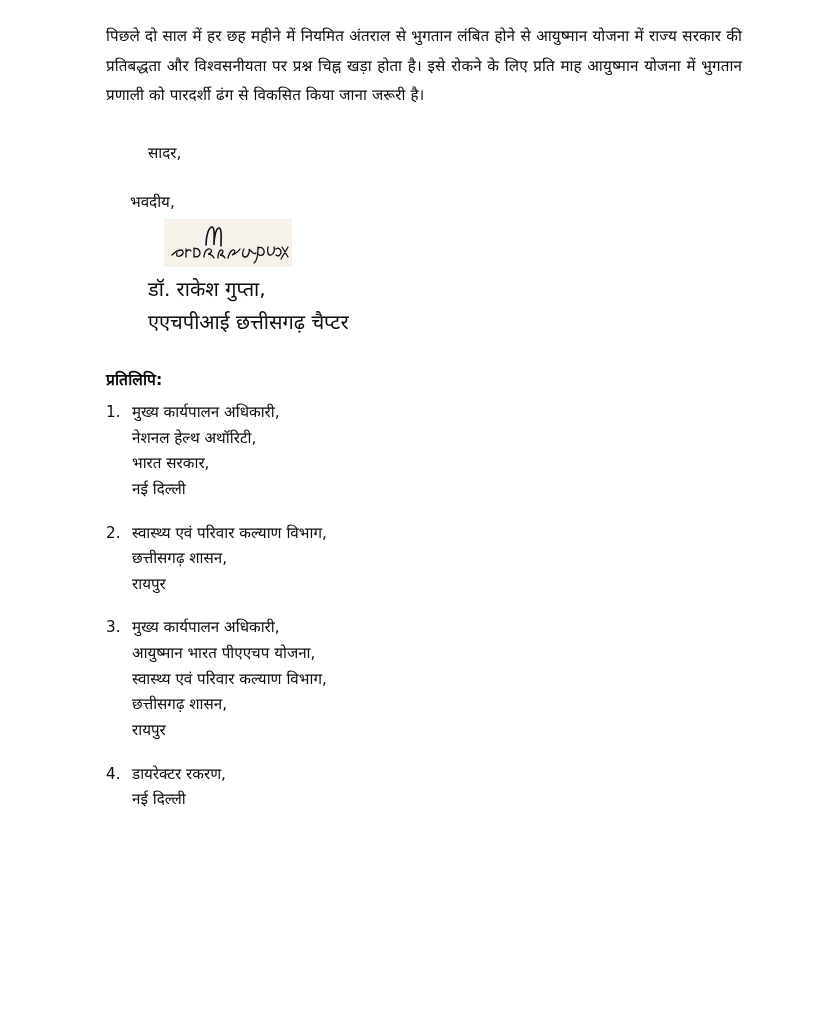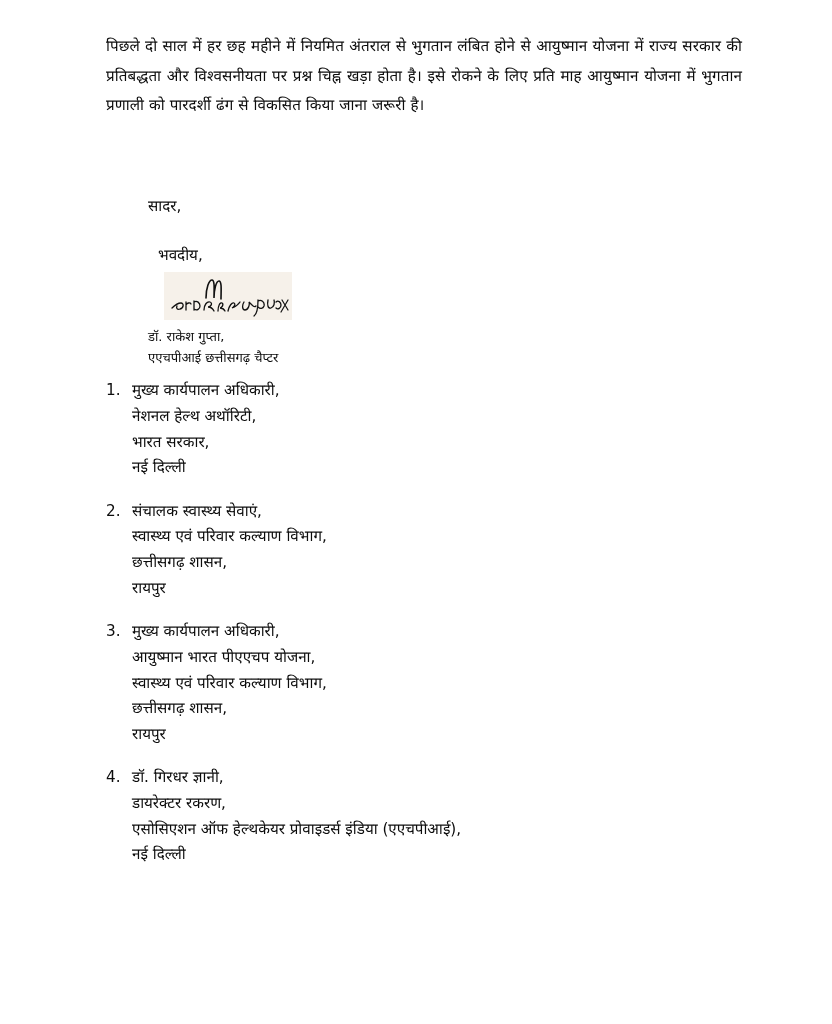--- a/index.html
+++ b/index.html
@@ -14,58 +14,58 @@
     font-family: "DejaVu Sans", sans-serif;
     color: #0c0c0c;
     position: relative;
     overflow: hidden;
   }
   .page {
     position: relative;
     width: 832px;
     height: 1024px;
     box-sizing: border-box;
-    padding: 32px 90px 0 106px;
+    padding: 22px 90px 0 106px;
   }
   .para {
     font-size: 15.2px;
     line-height: 1.95;
     text-align: justify;
     text-justify: inter-word;
     margin: 0 0 20px 0;
     letter-spacing: 0.1px;
   }
   .para-last-left {
     text-align: justify;
   }
   .gap-1 { height: 10px; }
   .closing {
     margin-left: 42px;
     font-size: 15.2px;
     line-height: 1.6;
   }
-  .closing .line { margin-bottom: 2px; margin-top: 43px; }
+  .closing .line { margin-bottom: 2px; }
   .sincerely {
-    margin-left: 52px;
+    margin-left: 24px;
     font-size: 15.2px;
     margin-top: 26px;
   }
   .sig-wrap {
     margin-left: 58px;
     margin-top: 8px;
     width: 128px;
     height: 48px;
     position: relative;
     background: #f6f1ea;
   }
   .sig-svg { display: block; }
   .sign-block {
     margin-left: 42px;
     margin-top: 6px;
-    font-size: 13px;
+    font-size: 20px;
     line-height: 1.62;
   }
   .cc-heading {
     margin-top: 30px;
     font-size: 15.6px;
     font-weight: 700;
     letter-spacing: 0.2px;
   }
   .cc-list {
     margin: 10px 0 0 0;
@@ -119,59 +119,57 @@
       <path d="M112 30 C114 28, 117 30, 117 33 C117 36, 114 38, 112 36" fill="none" stroke="#111" stroke-width="1.3" stroke-linecap="round"></path>
       <path d="M118 28 L124 38 M124 28 L117 40" fill="none" stroke="#111" stroke-width="1.2" stroke-linecap="round"></path>
     </svg>
   </div>
 
   <div class="sign-block">
     <div class="cl">डॉ. राकेश गुप्ता,</div>
     <div class="cl">एएचपीआई छत्तीसगढ़ चैप्टर</div>
   </div>
 
+  <div class="cc-heading">प्रतिलिपि:</div>
 
   <ul class="cc-list">
 
     <li class="cc-item">
       <span class="cc-num">1.</span>
       <span class="cc-lines">
         <div class="cl">मुख्य कार्यपालन अधिकारी,</div>
         <div class="cl">नेशनल हेल्थ अथॉरिटी,</div>
         <div class="cl">भारत सरकार,</div>
         <div class="cl">नई दिल्ली</div>
       </span>
     </li>
 
     <li class="cc-item">
       <span class="cc-num">2.</span>
       <span class="cc-lines">
-        <div class="cl">संचालक स्वास्थ्य सेवाएं,</div>
         <div class="cl">स्वास्थ्य एवं परिवार कल्याण विभाग,</div>
         <div class="cl">छत्तीसगढ़ शासन,</div>
         <div class="cl">रायपुर</div>
       </span>
     </li>
 
     <li class="cc-item">
       <span class="cc-num">3.</span>
       <span class="cc-lines">
         <div class="cl">मुख्य कार्यपालन अधिकारी,</div>
         <div class="cl">आयुष्मान भारत पीएएचप योजना,</div>
         <div class="cl">स्वास्थ्य एवं परिवार कल्याण विभाग,</div>
         <div class="cl">छत्तीसगढ़ शासन,</div>
         <div class="cl">रायपुर</div>
       </span>
     </li>
 
     <li class="cc-item">
       <span class="cc-num">4.</span>
       <span class="cc-lines">
-        <div class="cl">डॉ. गिरधर ज्ञानी,</div>
         <div class="cl">डायरेक्टर रकरण,</div>
-        <div class="cl">एसोसिएशन ऑफ हेल्थकेयर प्रोवाइडर्स इंडिया (एएचपीआई),</div>
         <div class="cl">नई दिल्ली</div>
       </span>
     </li>
 
   </ul>
 
 </div>
 
 </body></html>

